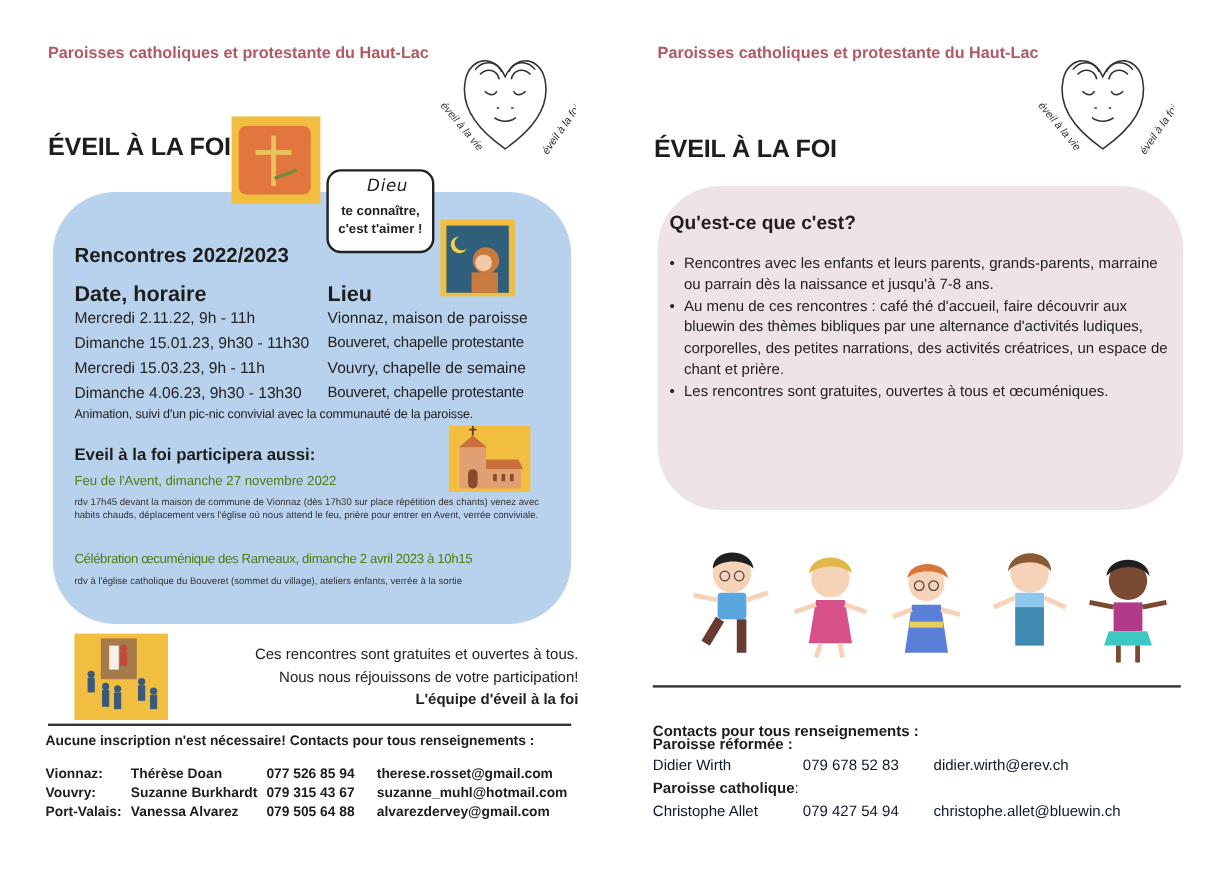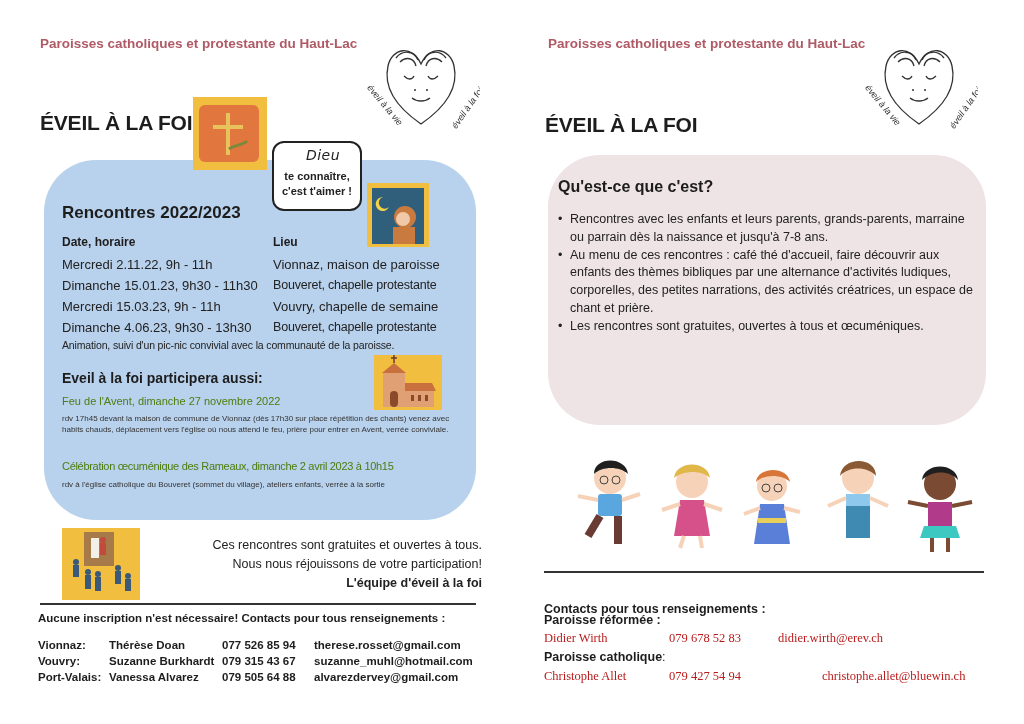--- a/index.html
+++ b/index.html
@@ -21,42 +21,42 @@
   .pink-panel { background: #efe4e5; border-radius: 52px; }
 
   .yellow-sq { background: #f2be3f; }
   .cross-tile { background: #e2763f; border-radius: 6px; }
 
   .bubble { background: #fff; border: 2px solid #222; border-radius: 12px; text-align: center; }
   .bubble .b1 { font-family: "DejaVu Sans", sans-serif; font-style: italic; font-size: 14px; letter-spacing: 0.5px; margin-top: 4px; padding-left: 12px; }
   .bubble .b2 { font-weight: bold; font-size: 11px; line-height: 15px; }
 
   .sec-title { font-weight: bold; font-size: 17px; color: #1d1d1d; white-space: nowrap; }
-  .col-head { font-weight: bold; font-size: 12px; color: #1d1d1d; white-space: nowrap; }
+  .col-head { font-weight: bold; font-size: 18px; color: #1d1d1d; white-space: nowrap; }
   .row-text { font-size: 13px; color: #222; white-space: nowrap; }
   .row-loc { font-size: 12.5px; color: #222; white-space: nowrap; letter-spacing: -0.2px; }
   .small { font-size: 8px; color: #333; line-height: 11px; }
   .note { font-size: 10.5px; color: #222; white-space: nowrap; letter-spacing: -0.15px; }
   .evt { font-size: 11px; color: #4d7c0f; white-space: nowrap; }
 
   .closing { font-size: 12.5px; color: #222; text-align: right; line-height: 19px; }
 
   .hr { height: 1.5px; background: #333; }
 
   .contacts-head { font-weight: bold; font-size: 11.5px; color: #1d1d1d; white-space: nowrap; }
   .ctable { font-weight: bold; font-size: 11.5px; color: #1d1d1d; border-collapse: collapse; }
   .ctable td { padding: 0; height: 16px; white-space: nowrap; }
 
   .q-title { font-weight: bold; font-size: 16px; color: #1d1d1d; }
   .bullets { list-style: none; font-size: 12.5px; color: #222; line-height: 17.8px; }
   .bullets li { position: relative; padding-left: 12px; }
   .bullets li::before { content: "\2022"; position: absolute; left: 0; top: 0; }
 
   .r-head { font-weight: bold; font-size: 12.5px; color: #1d1d1d; white-space: nowrap; }
-  .r-row { font-size: 12.5px; color: #b91c1c; white-space: nowrap; font-family: Liberation Serif, serif; }
+  .r-row { font-size: 12.5px; color: #0f172a; white-space: nowrap; }
 </style>
 </head>
 <body>
 
 <div class="page left">
 
   <div class="abs parish" style="left:40px; top:36px;">Paroisses catholiques et protestante du Haut-Lac</div>
 
   <div class="abs logo" style="left:362px; top:36px;">
     <svg width="118" height="100" viewBox="0 0 118 100" fill="none" stroke="#333" stroke-width="1.3">
@@ -222,21 +222,21 @@
   </div>
 
   <div class="abs main-title" style="left:33px; top:113px;">ÉVEIL À LA FOI</div>
 
   <div class="abs pink-panel" style="left:36px; top:155px; width:438px; height:270px;"></div>
 
   <div class="abs q-title" style="left:46px; top:178px;">Qu'est-ce que c'est?</div>
 
   <ul class="abs bullets" style="left:46px; top:211px; width:424px;">
     <li>Rencontres avec les enfants et leurs parents, grands-parents, marraine ou parrain dès la naissance et jusqu'à 7-8 ans.</li>
-    <li>Au menu de ces rencontres : café thé d'accueil, faire découvrir aux enfants des thèmes bibliques par une alternance d'activités ludiques, corporelles, des petites narrations, des activités créatrices, un espace de chant et prière.</li>
+    <li>Au menu de ces rencontres : café thé d'accueil, faire découvrir aux bluewin des thèmes bibliques par une alternance d'activités ludiques, corporelles, des petites narrations, des activités créatrices, un espace de chant et prière.</li>
     <li>Les rencontres sont gratuites, ouvertes à tous et œcuméniques.</li>
   </ul>
 
   <div class="abs" style="left:50px; top:448px; width:420px; height:112px;">
     <svg width="420" height="112" viewBox="0 0 420 112">
 
       <g>
         <circle cx="48" cy="30" r="16" fill="#f6d2b8"></circle>
         <path d="M32 26 C32 8 64 8 66 26 C58 18 40 18 32 26Z" fill="#1f1f1f"></path>
         <circle cx="42" cy="32" r="4" fill="none" stroke="#444"></circle>
@@ -293,14 +293,14 @@
   <div class="abs r-head" style="left:32px; top:586px;margin-top:16px;">Contacts pour tous renseignements :</div>
 
   <div class="abs r-head" style="left:32px; top:613px;">Paroisse réformée :</div>
   <div class="abs r-row" style="left:32px; top:631px;">Didier Wirth</div>
   <div class="abs r-row" style="left:157px; top:631px;">079 678 52 83</div>
   <div class="abs r-row" style="left:266px; top:631px;">didier.wirth@erev.ch</div>
 
   <div class="abs r-head" style="left:32px; top:650px;"><span>Paroisse catholique</span><span style="font-weight:normal;">:</span></div>
   <div class="abs r-row" style="left:32px; top:669px;">Christophe Allet</div>
   <div class="abs r-row" style="left:157px; top:669px;">079 427 54 94</div>
-  <div class="abs r-row" style="left:266px; top:669px;margin-left:44px;">christophe.allet@bluewin.ch</div>
+  <div class="abs r-row" style="left:266px; top:669px;">christophe.allet@bluewin.ch</div>
 </div>
 
 </body></html>

